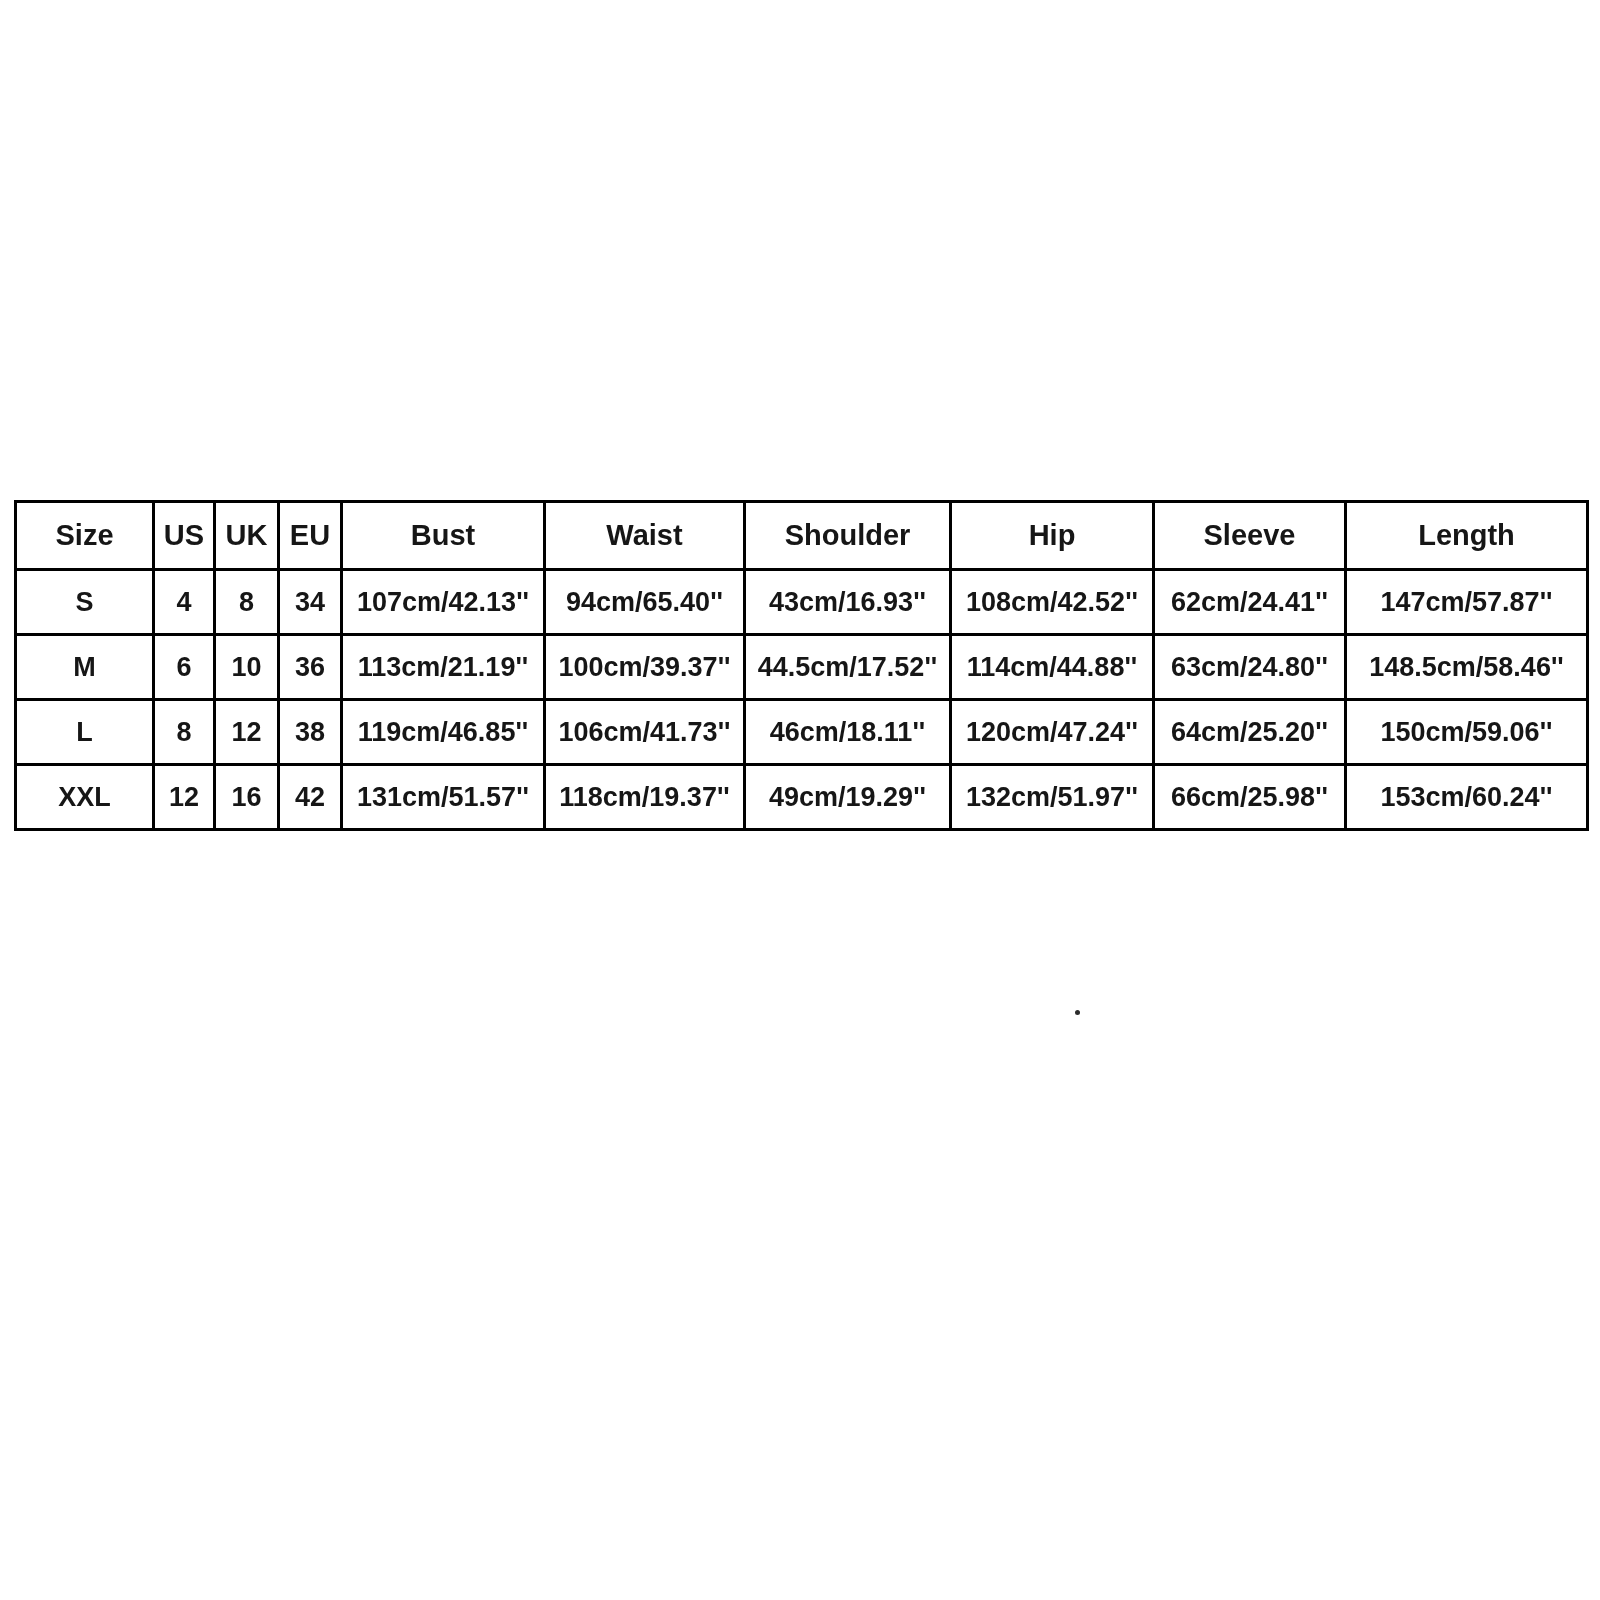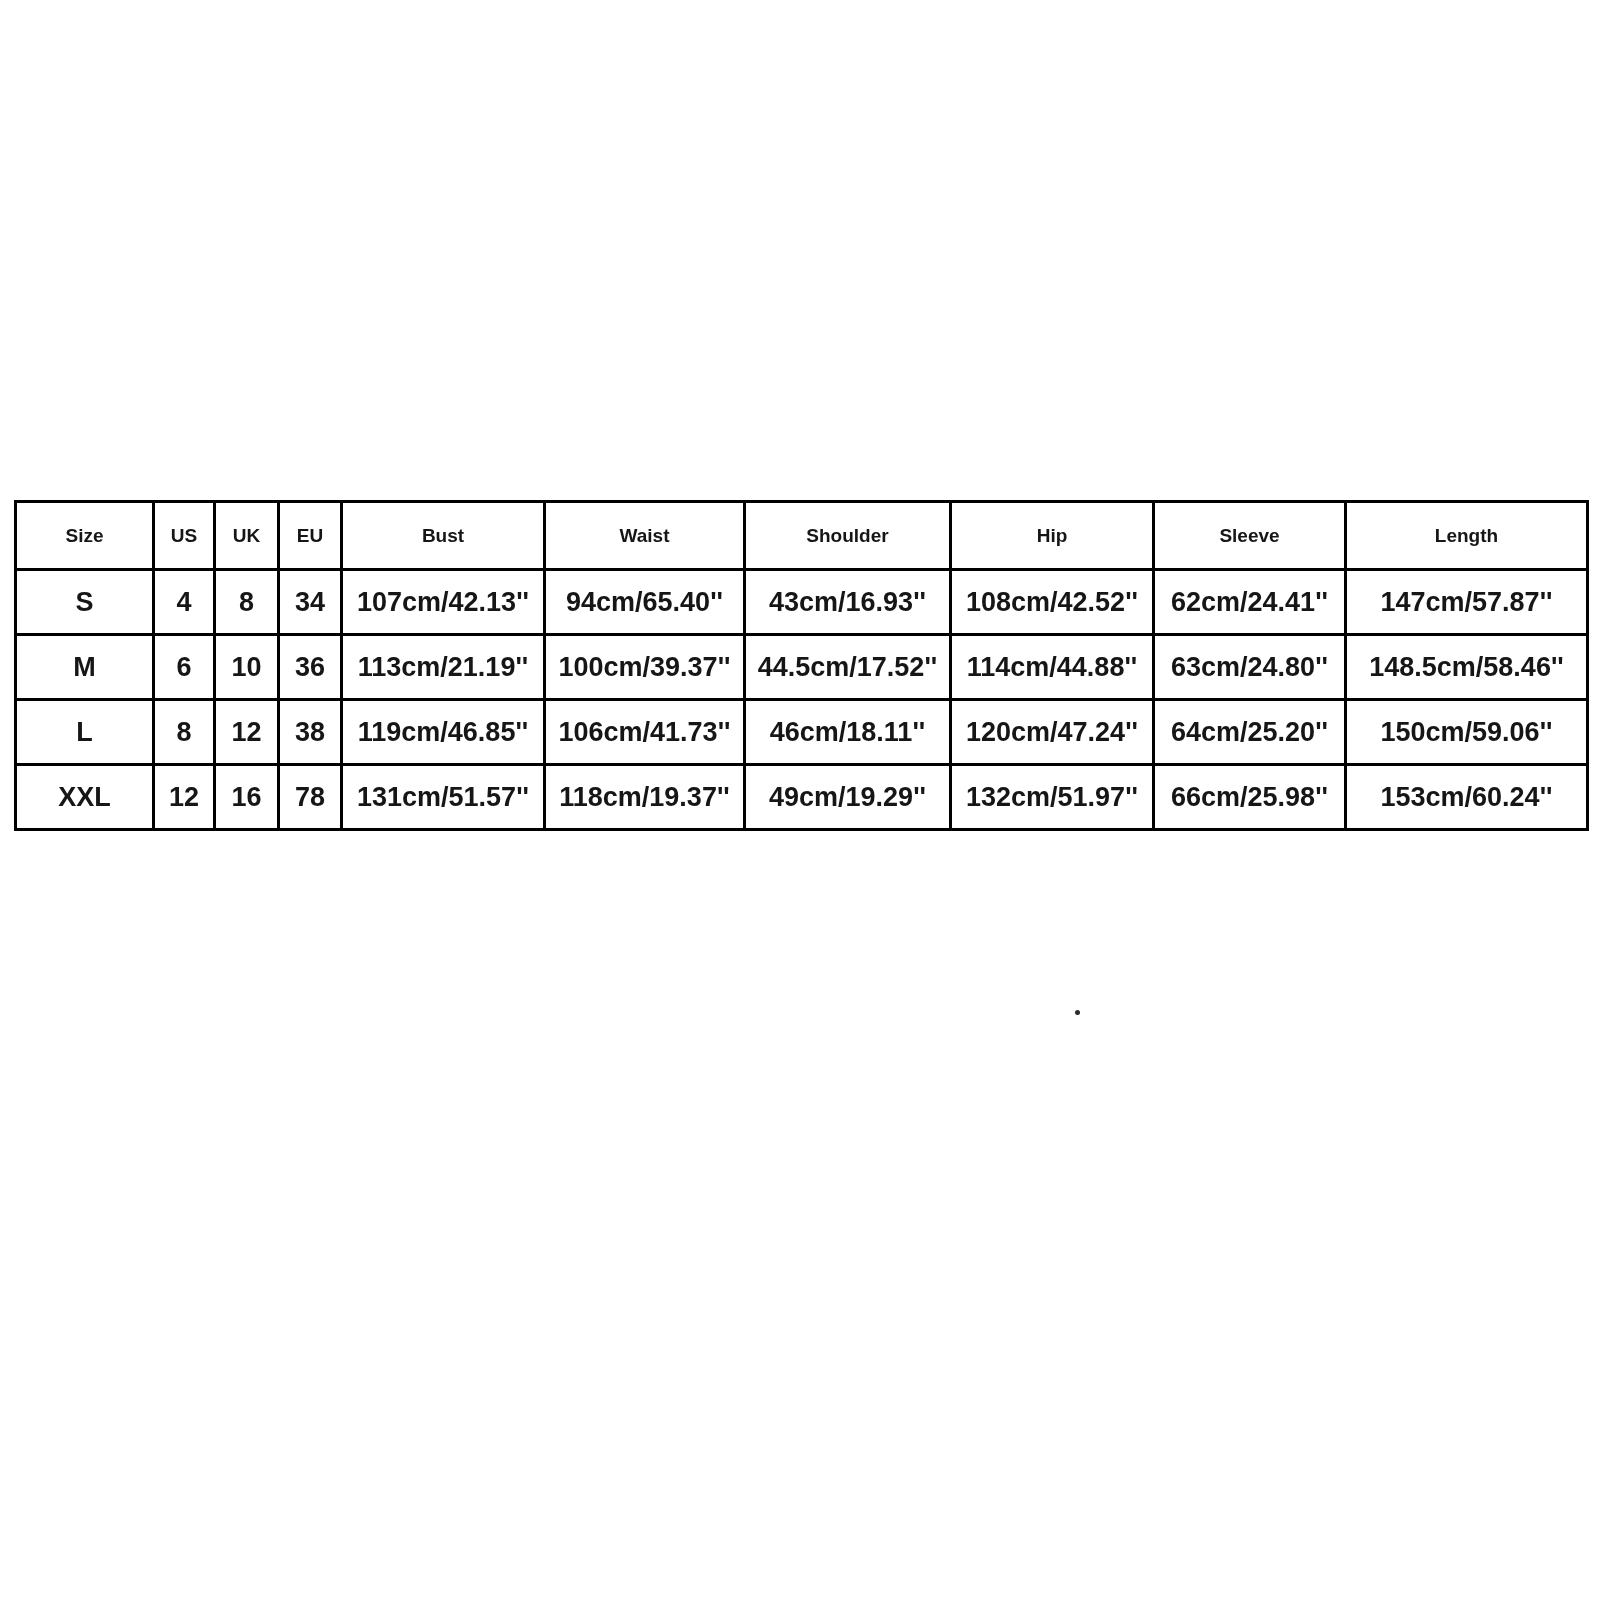--- a/index.html
+++ b/index.html
@@ -26,21 +26,21 @@
   .size-table th,
   .size-table td {
     border: 3px solid #000000;
     text-align: center;
     vertical-align: middle;
     font-weight: bold;
     color: #161616;
     padding: 0;
     white-space: nowrap;
   }
-  .size-table th { font-size: 19px; text-align: center; }
+  .size-table th { font-size: 29px; text-align: center; }
   .size-table td { font-size: 27px; }
   .size-table thead tr { height: 68px; }
   .size-table tbody tr { height: 65px; }
 
   col.c-size   { width: 138px; }
   col.c-us     { width: 61px;  }
   col.c-uk     { width: 64px;  }
   col.c-eu     { width: 63px;  }
   col.c-bust   { width: 203px; }
   col.c-waist  { width: 200px; }
@@ -125,21 +125,21 @@
           <td>106cm/41.73''</td>
           <td>46cm/18.11''</td>
           <td>120cm/47.24''</td>
           <td>64cm/25.20''</td>
           <td>150cm/59.06''</td>
       </tr>
       <tr>
         <td>XXL</td>
           <td>12</td>
           <td>16</td>
-          <td>78</td>
+          <td>42</td>
           <td>131cm/51.57''</td>
           <td>118cm/19.37''</td>
           <td>49cm/19.29''</td>
           <td>132cm/51.97''</td>
           <td>66cm/25.98''</td>
           <td>153cm/60.24''</td>
       </tr>
     </tbody>
   </table>
 

